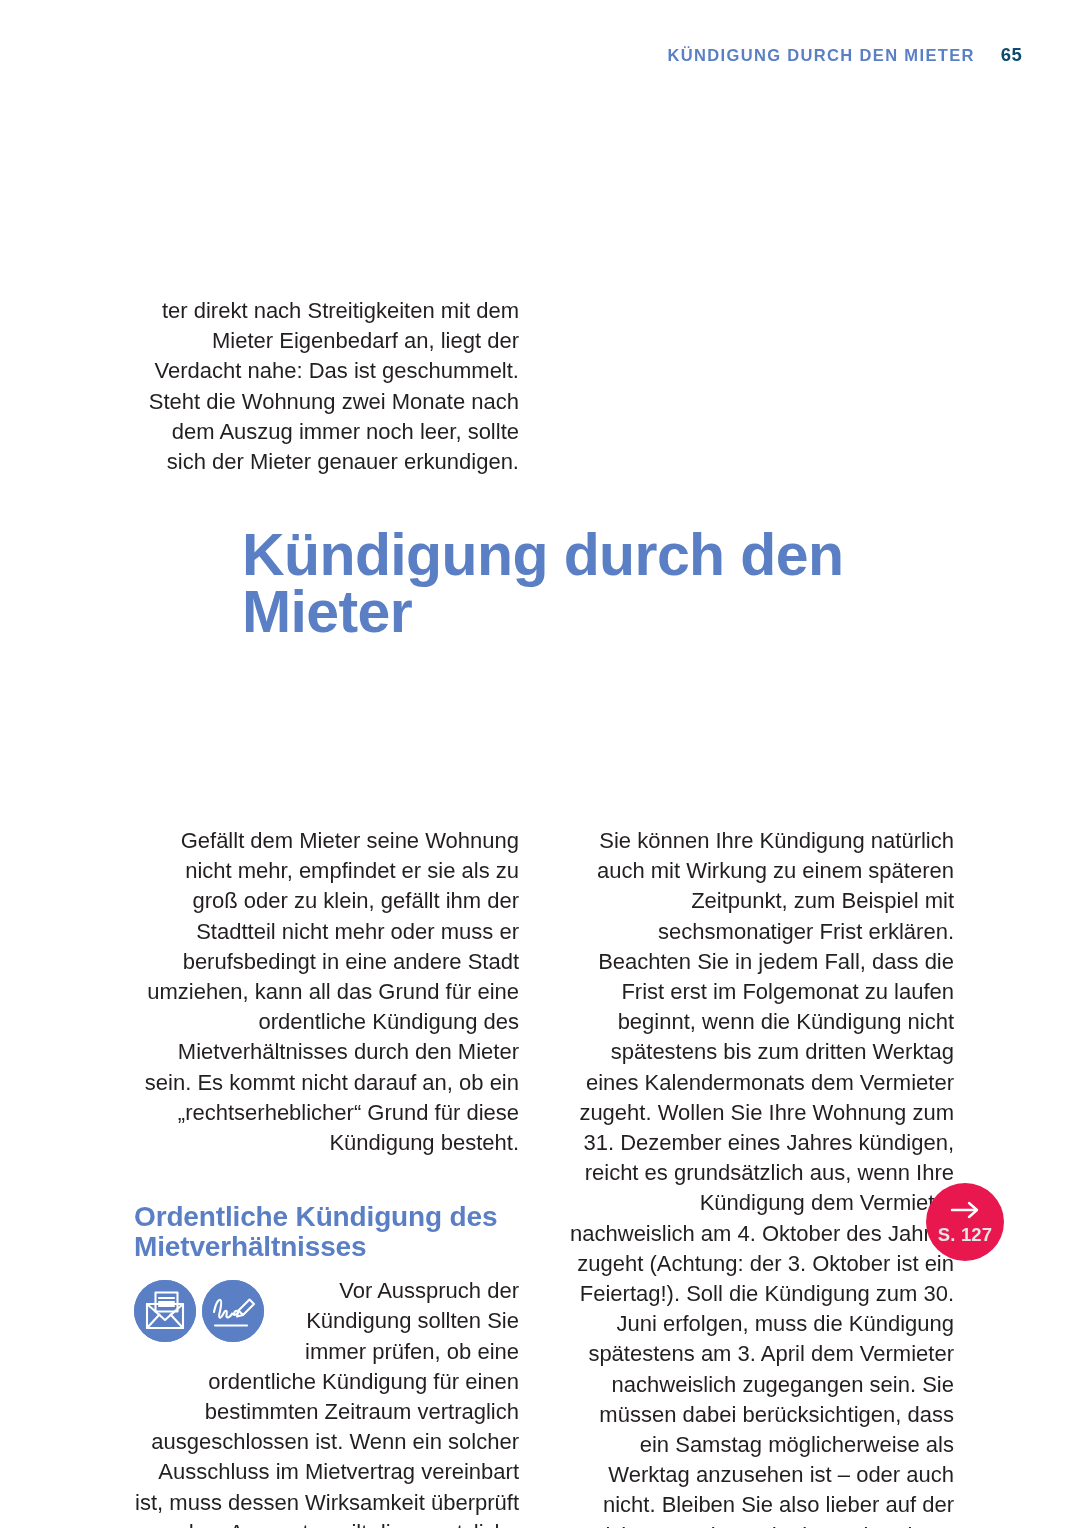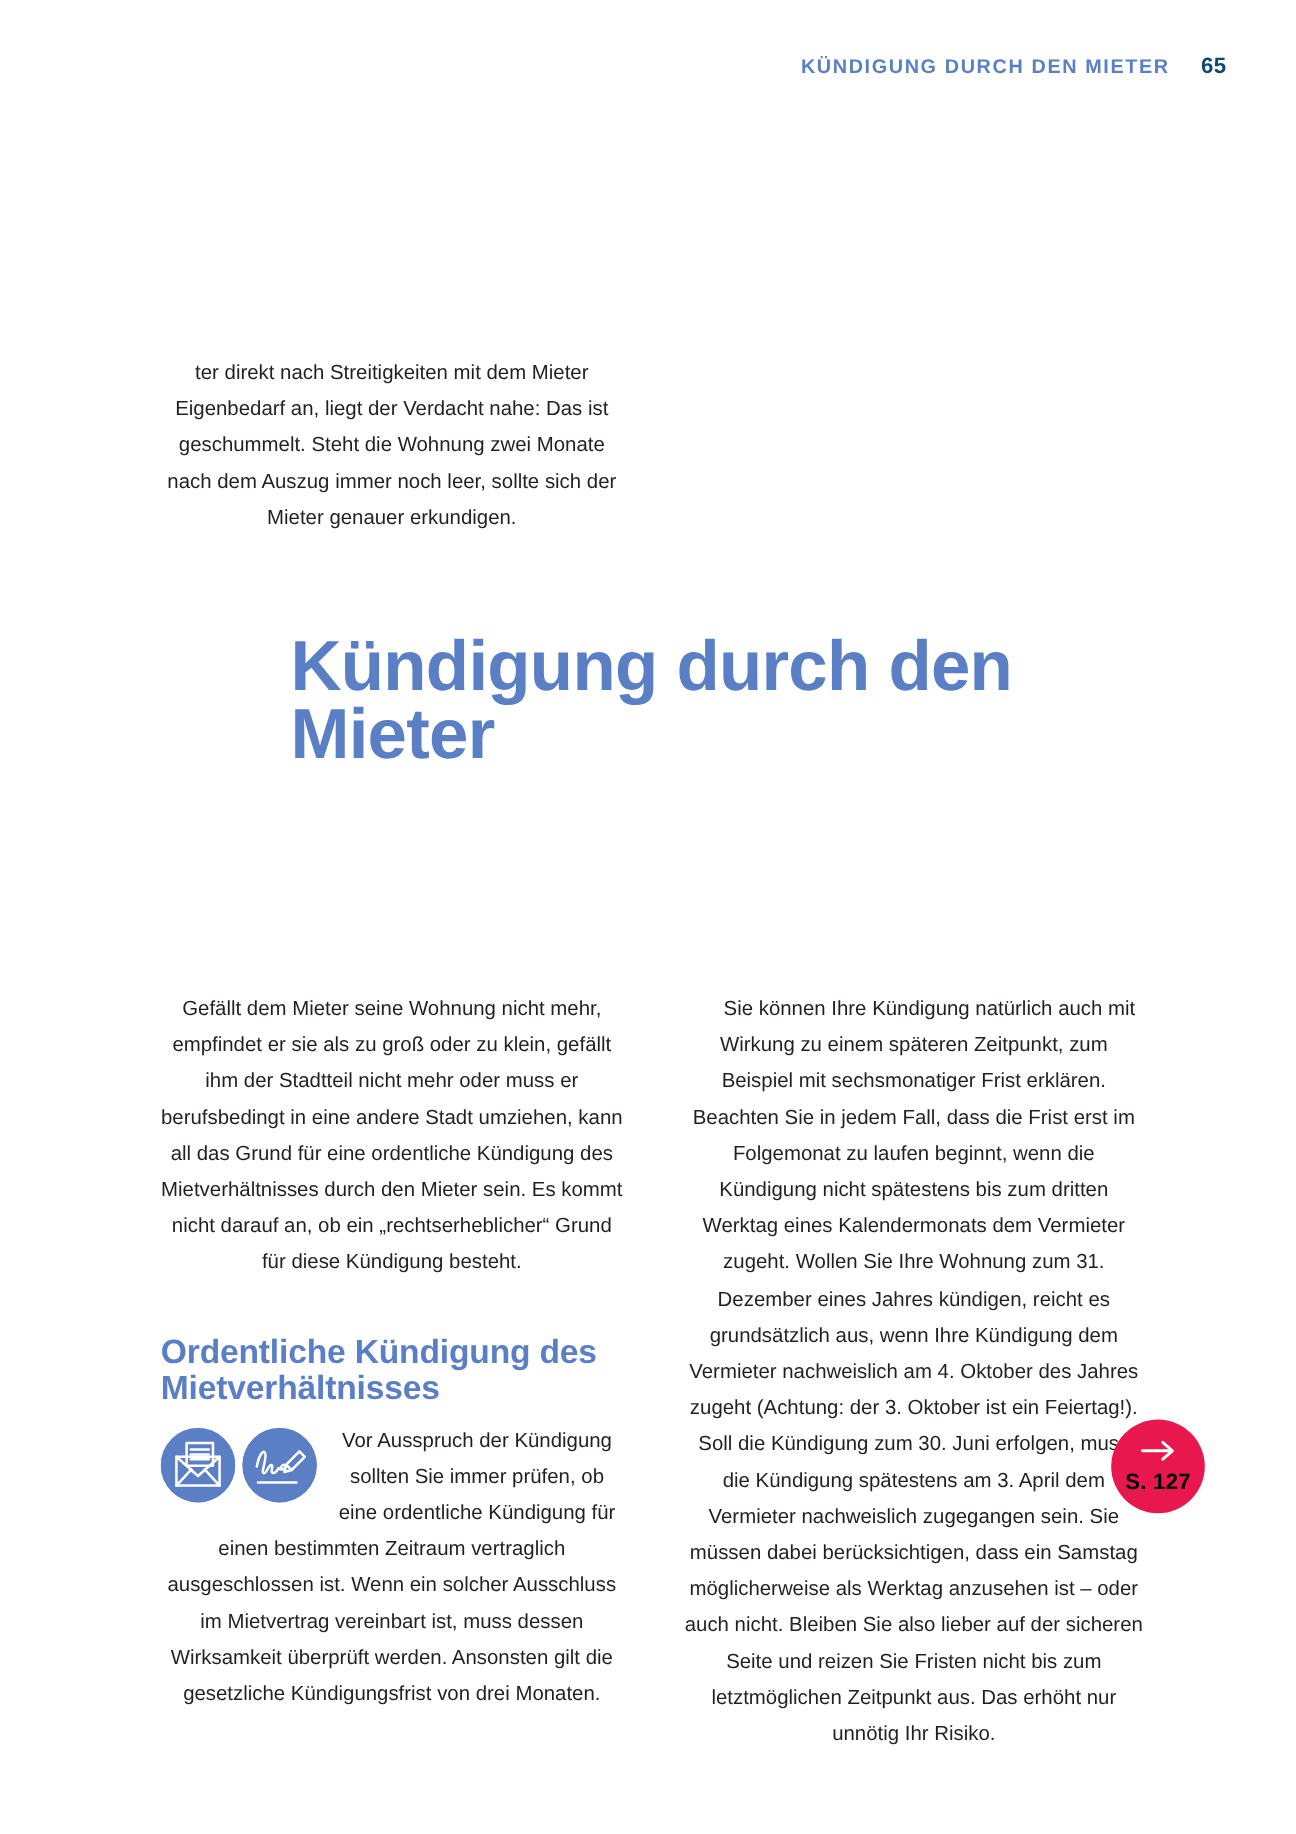--- a/index.html
+++ b/index.html
@@ -56,24 +56,24 @@
     display: flex;
     gap: 0;
   }
   .col {
     width: 385px;
   }
   .col-left  { margin-right: 35px; }
 
   p.body {
     margin: 0;
-    font-size: 17px;
+    font-size: 22px;
     line-height: 30.2px;
     color: #231f20;
-    text-align: center;
+    text-align: right;
     hyphens: manual;
   }
   .indent { text-indent: 26px; }
 
   .tipp-label {
     color: #5a7fc4;
     font-weight: bold;
   }
 
   
@@ -143,21 +143,21 @@
     background: #e8174e;
     display: flex;
     flex-direction: column;
     align-items: center;
     justify-content: center;
     gap: 1px;
     text-decoration: none;
   }
   .xref-arrow { display: block; margin-bottom: 1px; }
   .xref-label {
-    color: #000000;
+    color: #e5e5e5;
     font-size: 18.5px;
     font-weight: bold;
     letter-spacing: .2px;
     line-height: 1;
   }
 </style>
 </head>
 <body>
 
 <div class="page">

